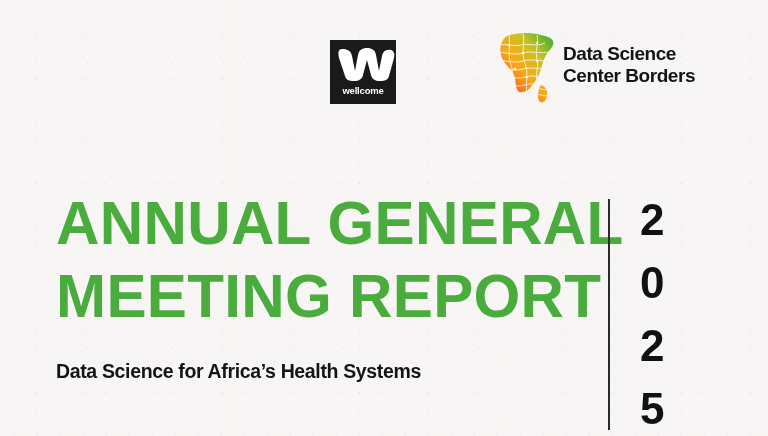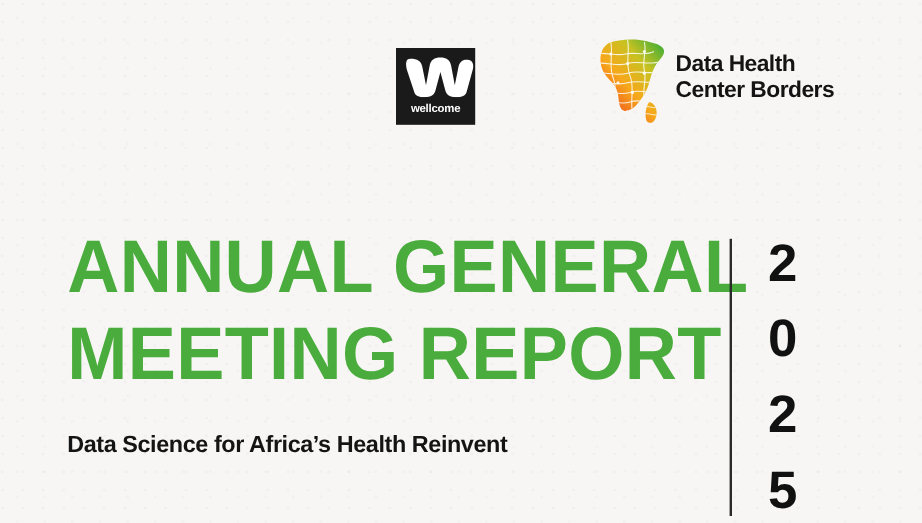--- a/index.html
+++ b/index.html
@@ -266,34 +266,34 @@
         <g clip-path="url(#afclip2)">
           <rect x="0" y="0" width="66" height="74" fill="url(#afgrad)"></rect>
           <g stroke="#ffffff" stroke-width="0.8" fill="none" opacity="0.85">
             <path d="M44 58 C48 57 52 60 56 58"></path>
             <path d="M44 64 C48 63 52 66 56 64"></path>
           </g>
         </g>
       </svg>
     </div>
     <div class="dswb-text-lockup">
-      <span class="ln">Data Health</span>
+      <span class="ln">Data Science</span>
       <span class="ln">Center Borders</span>
     </div>
   </div>
 
   <div class="hero">
 
     <div class="title-block">
       <span class="title-line l1">ANNUAL GENERAL</span>
       <span class="title-line l2">MEETING REPORT</span>
     </div>
 
     <div class="subtitle-block">
-      <span class="subtitle-line">Data Science for Africa’s Health Reinvent</span>
+      <span class="subtitle-line">Data Science for Africa’s Health Systems</span>
     </div>
 
     <div class="divider"></div>
 
     <div class="year-stack">
       <span class="year-digit">2</span>
       <span class="year-digit">0</span>
       <span class="year-digit">2</span>
       <span class="year-digit">5</span>
     </div>

